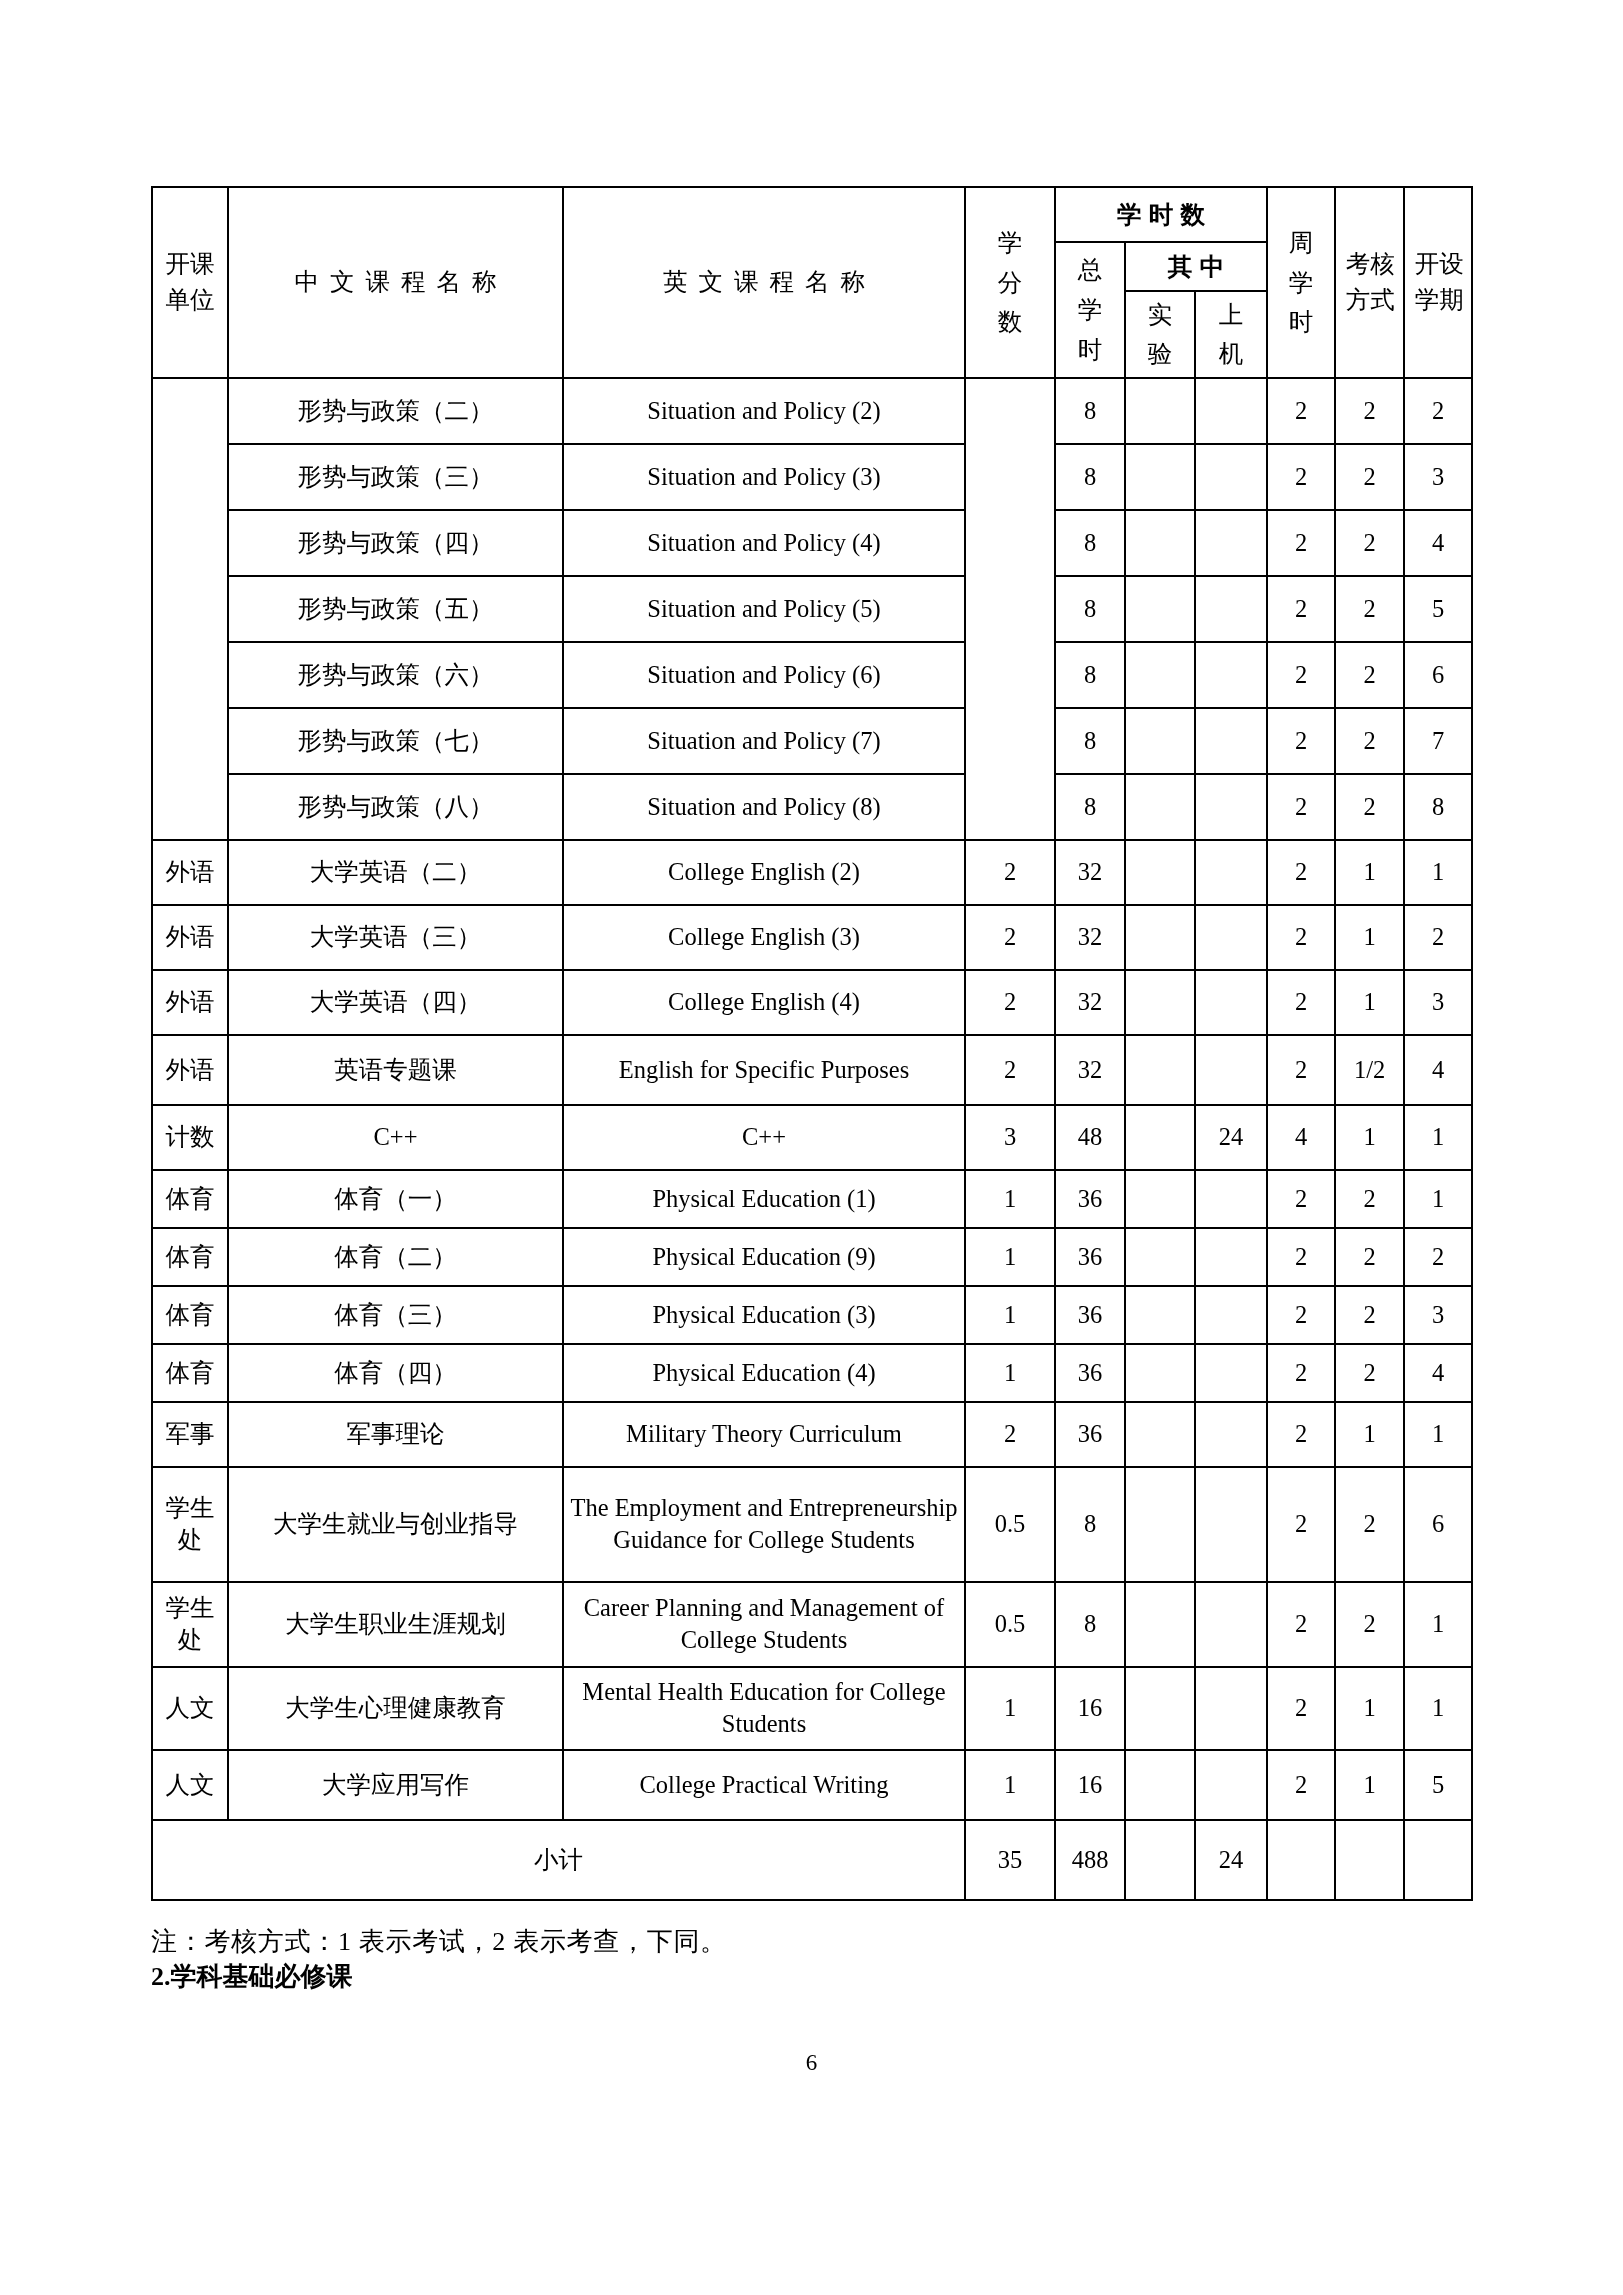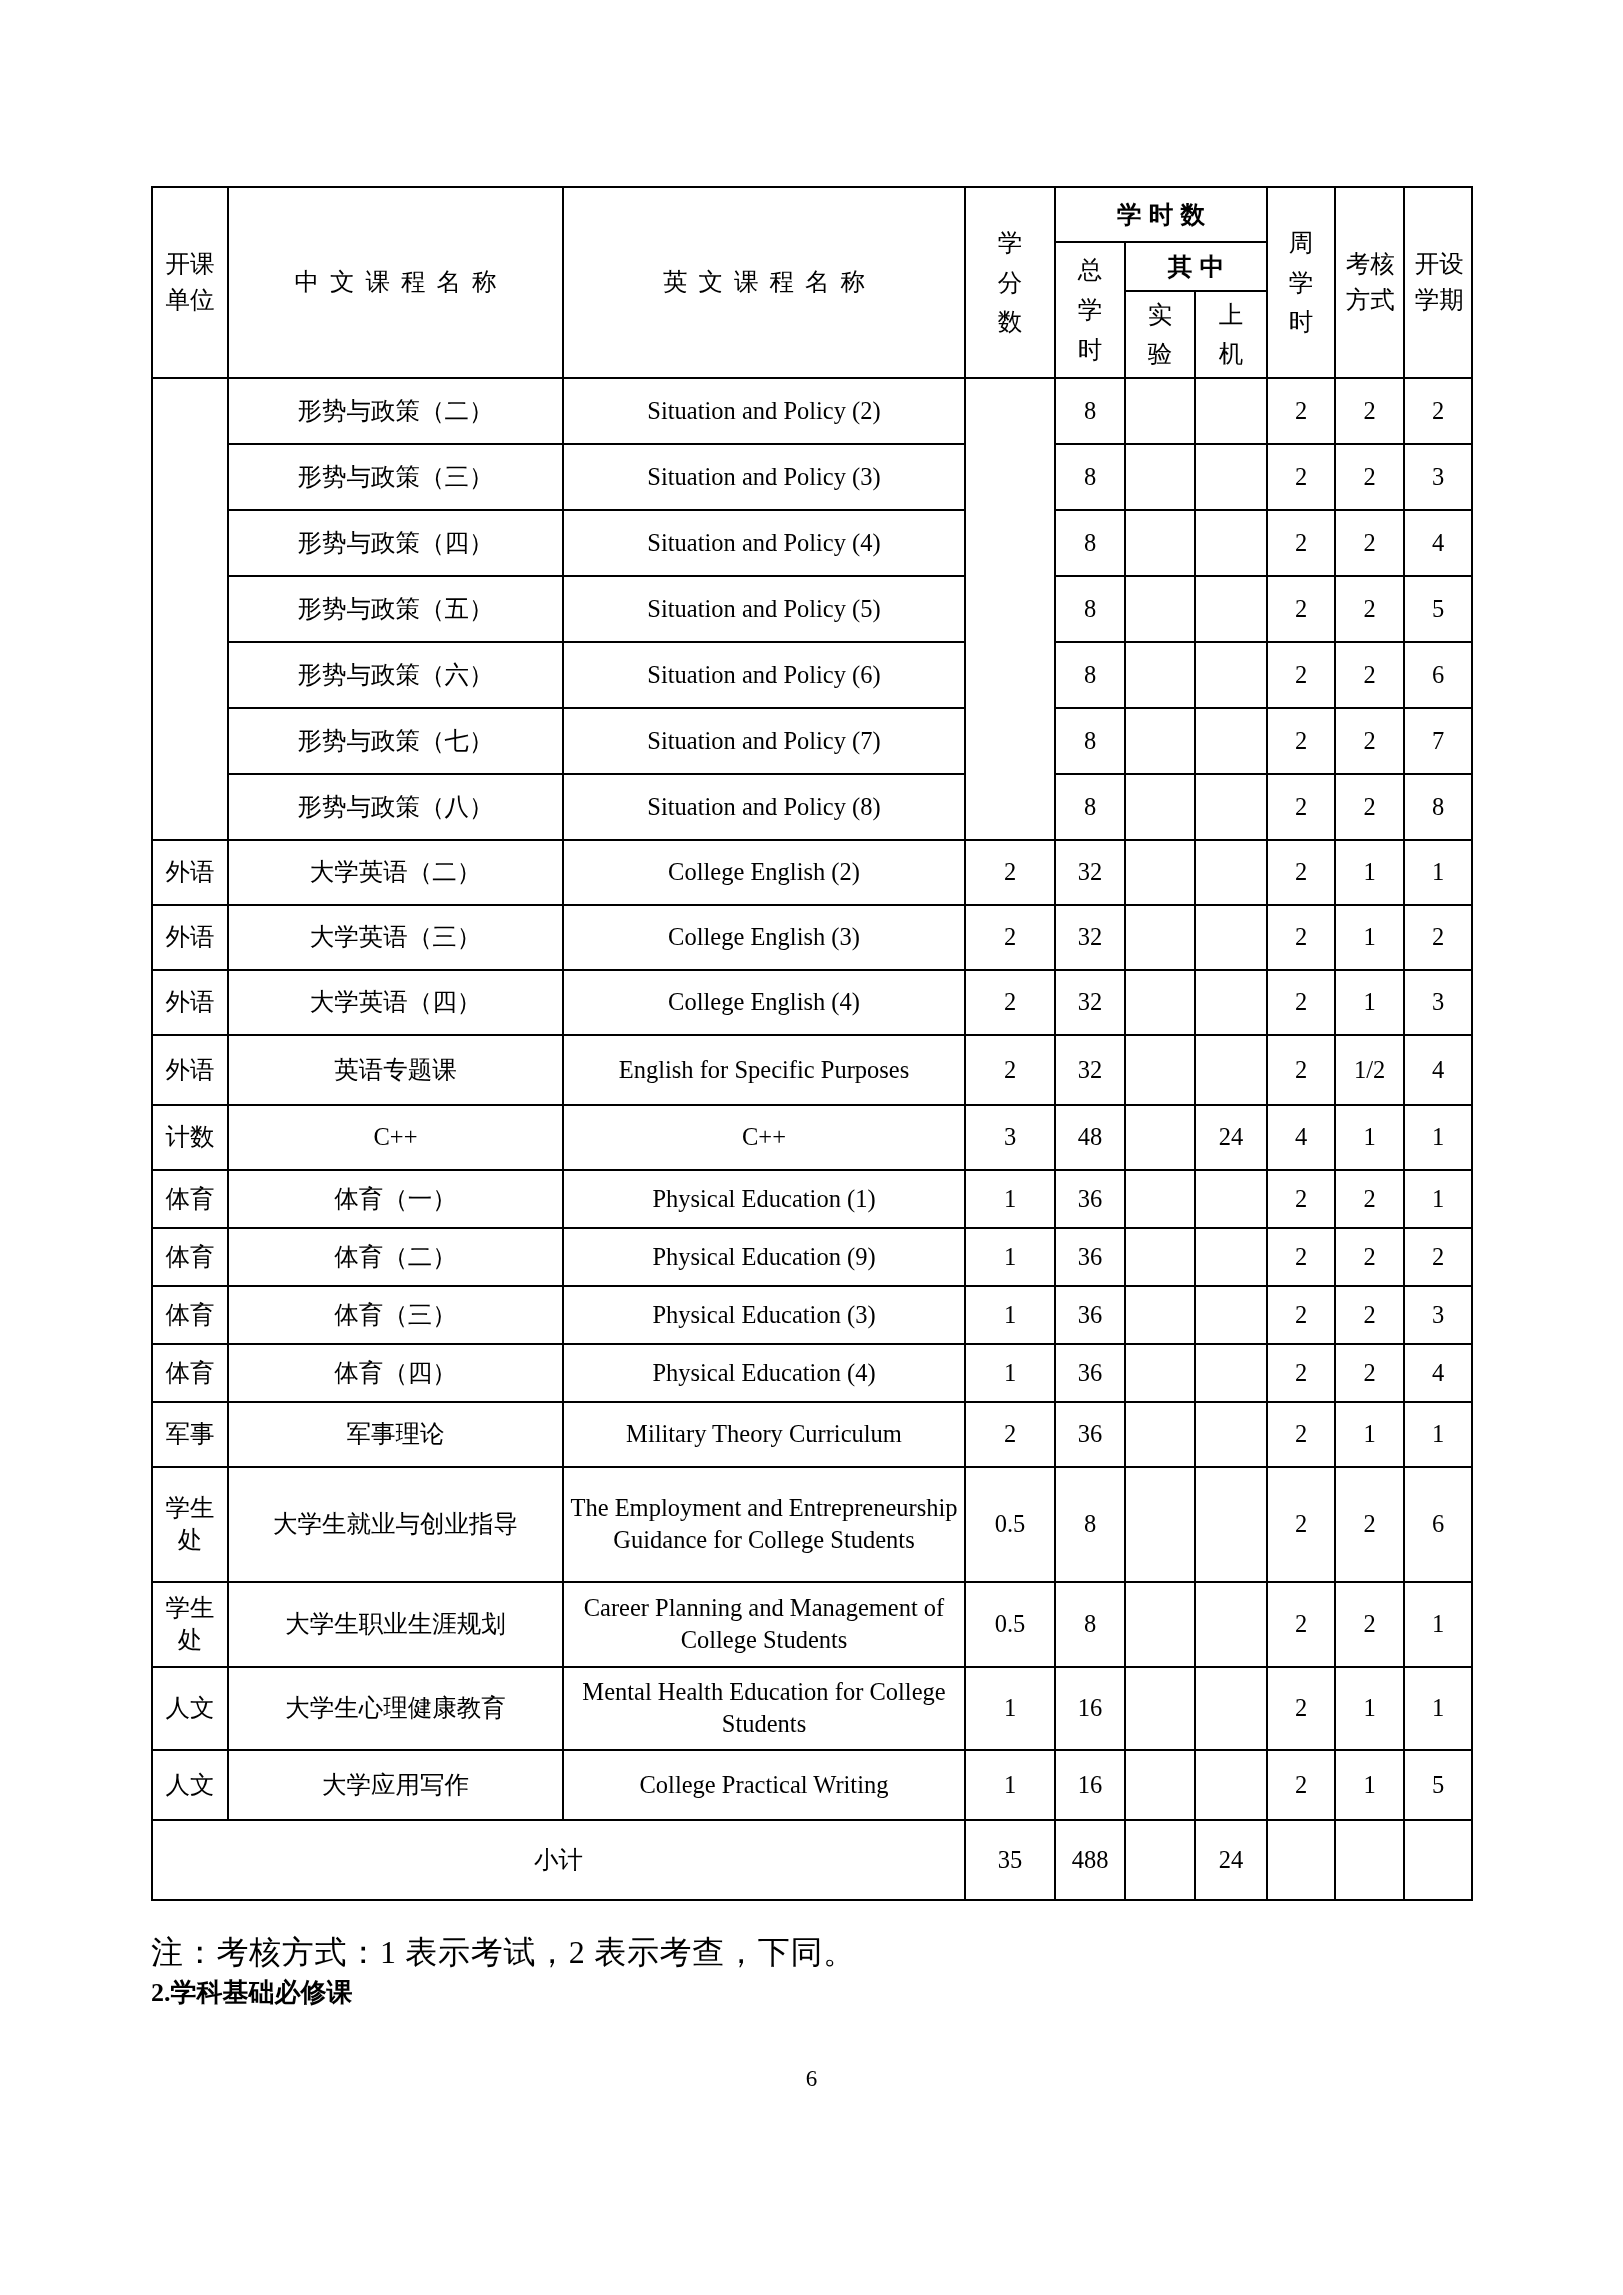--- a/index.html
+++ b/index.html
@@ -48,21 +48,21 @@
   tr.rc{height:58px;}  tr.rd{height:115px;} tr.re{height:85px;}
   tr.rf{height:83px;} tr.rg{height:70px;} tr.rsub{height:80px;padding-left:36px;}
   
   td.zh{text-align:left;padding-left:8.2px;}
   td.en{text-align:left;padding-left:6.8px;line-height:1.55;}
   .vtext{display:inline-block;width:1.2em;word-break:break-all;line-height:1.62;text-align:center;}
   .v2x2{display:inline-block;width:2.35em;word-break:break-all;line-height:1.5;text-align:center;}
   td.hdr-spread{letter-spacing:0.45em;text-indent:0.45em;}
   td.hdr-mid{letter-spacing:0.3em;text-indent:0.3em;font-weight:bold;}
   
-  .note{margin-top:30px;font-size:32px;letter-spacing:0.7px;}
+  .note{margin-top:23px;font-size:26px;letter-spacing:0.7px;}
   .section-title{font-size:26px;font-weight:bold;}
   .page-num{margin-top:56px;width:1321px;text-align:center;font-size:23px;}
 </style>
 </head>
 <body>
 
 <div class="page">
 
   <table class="courses">
     <colgroup>

